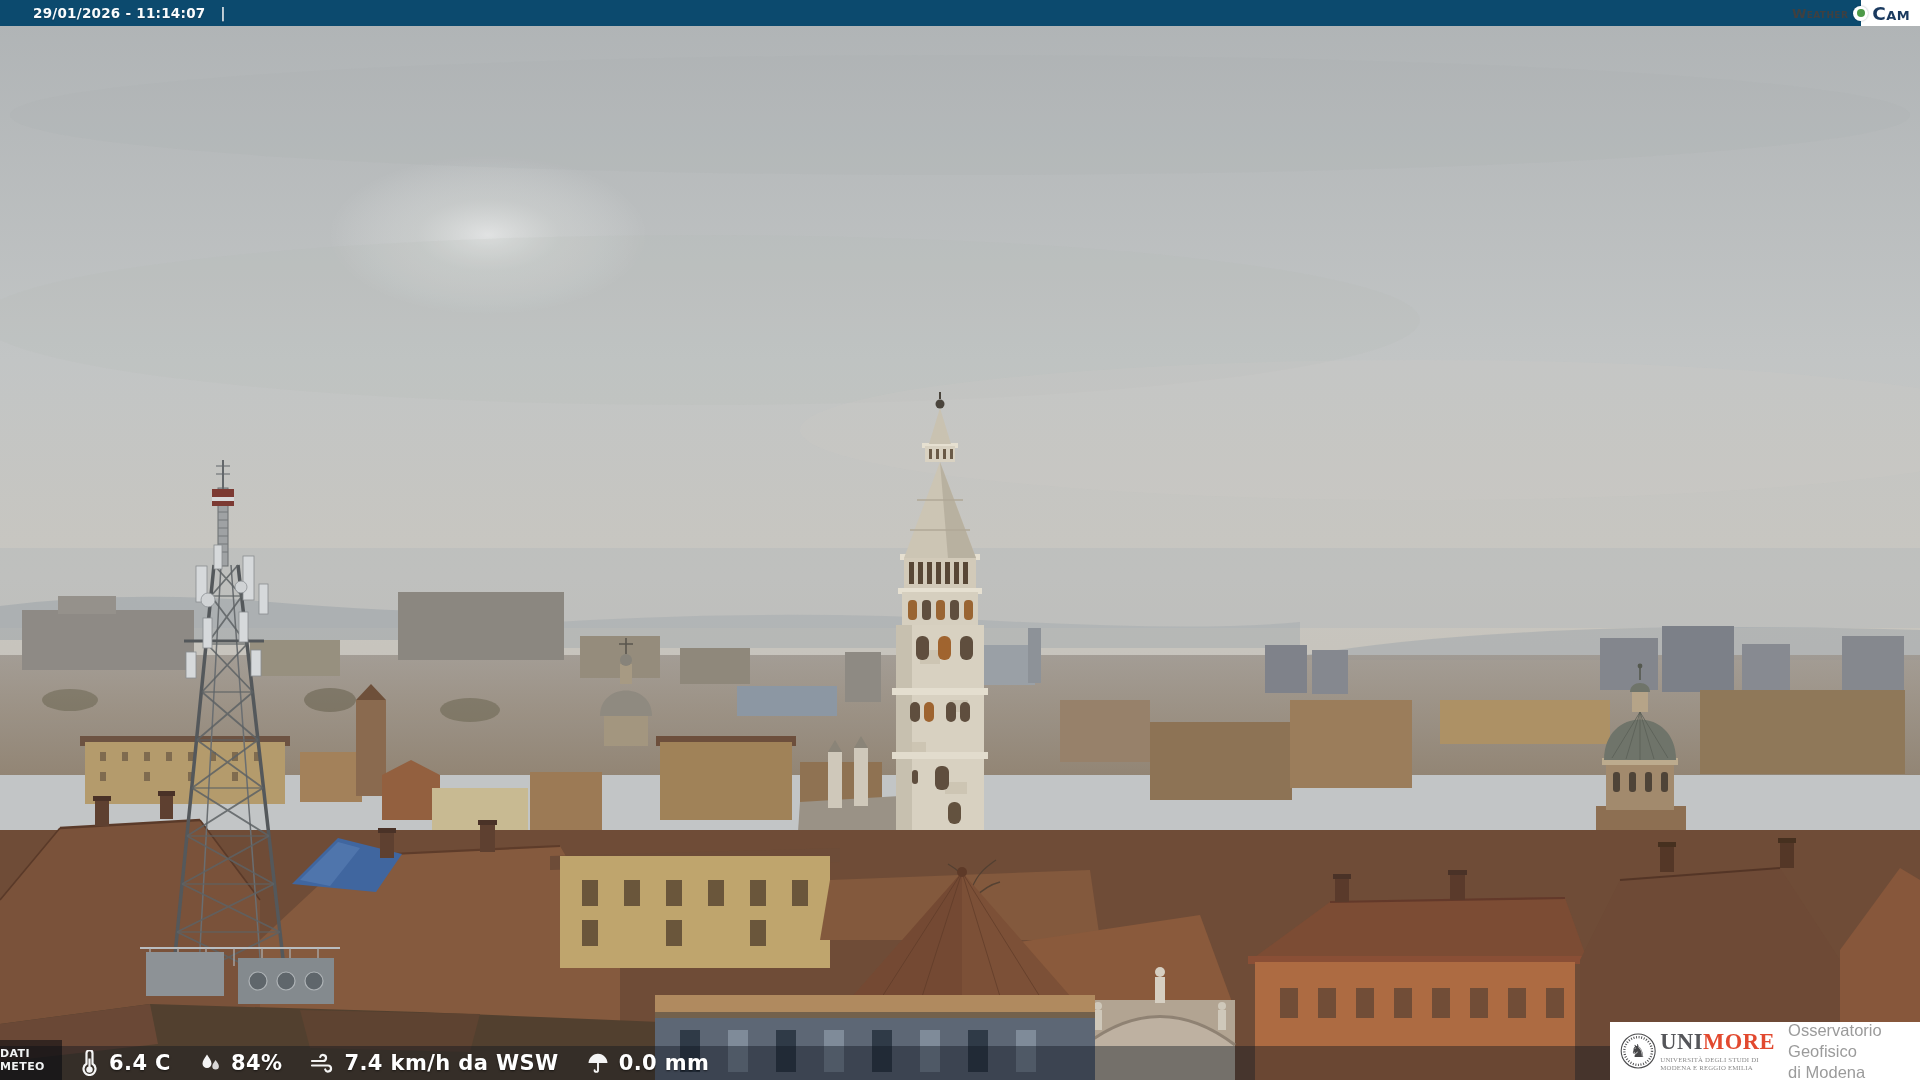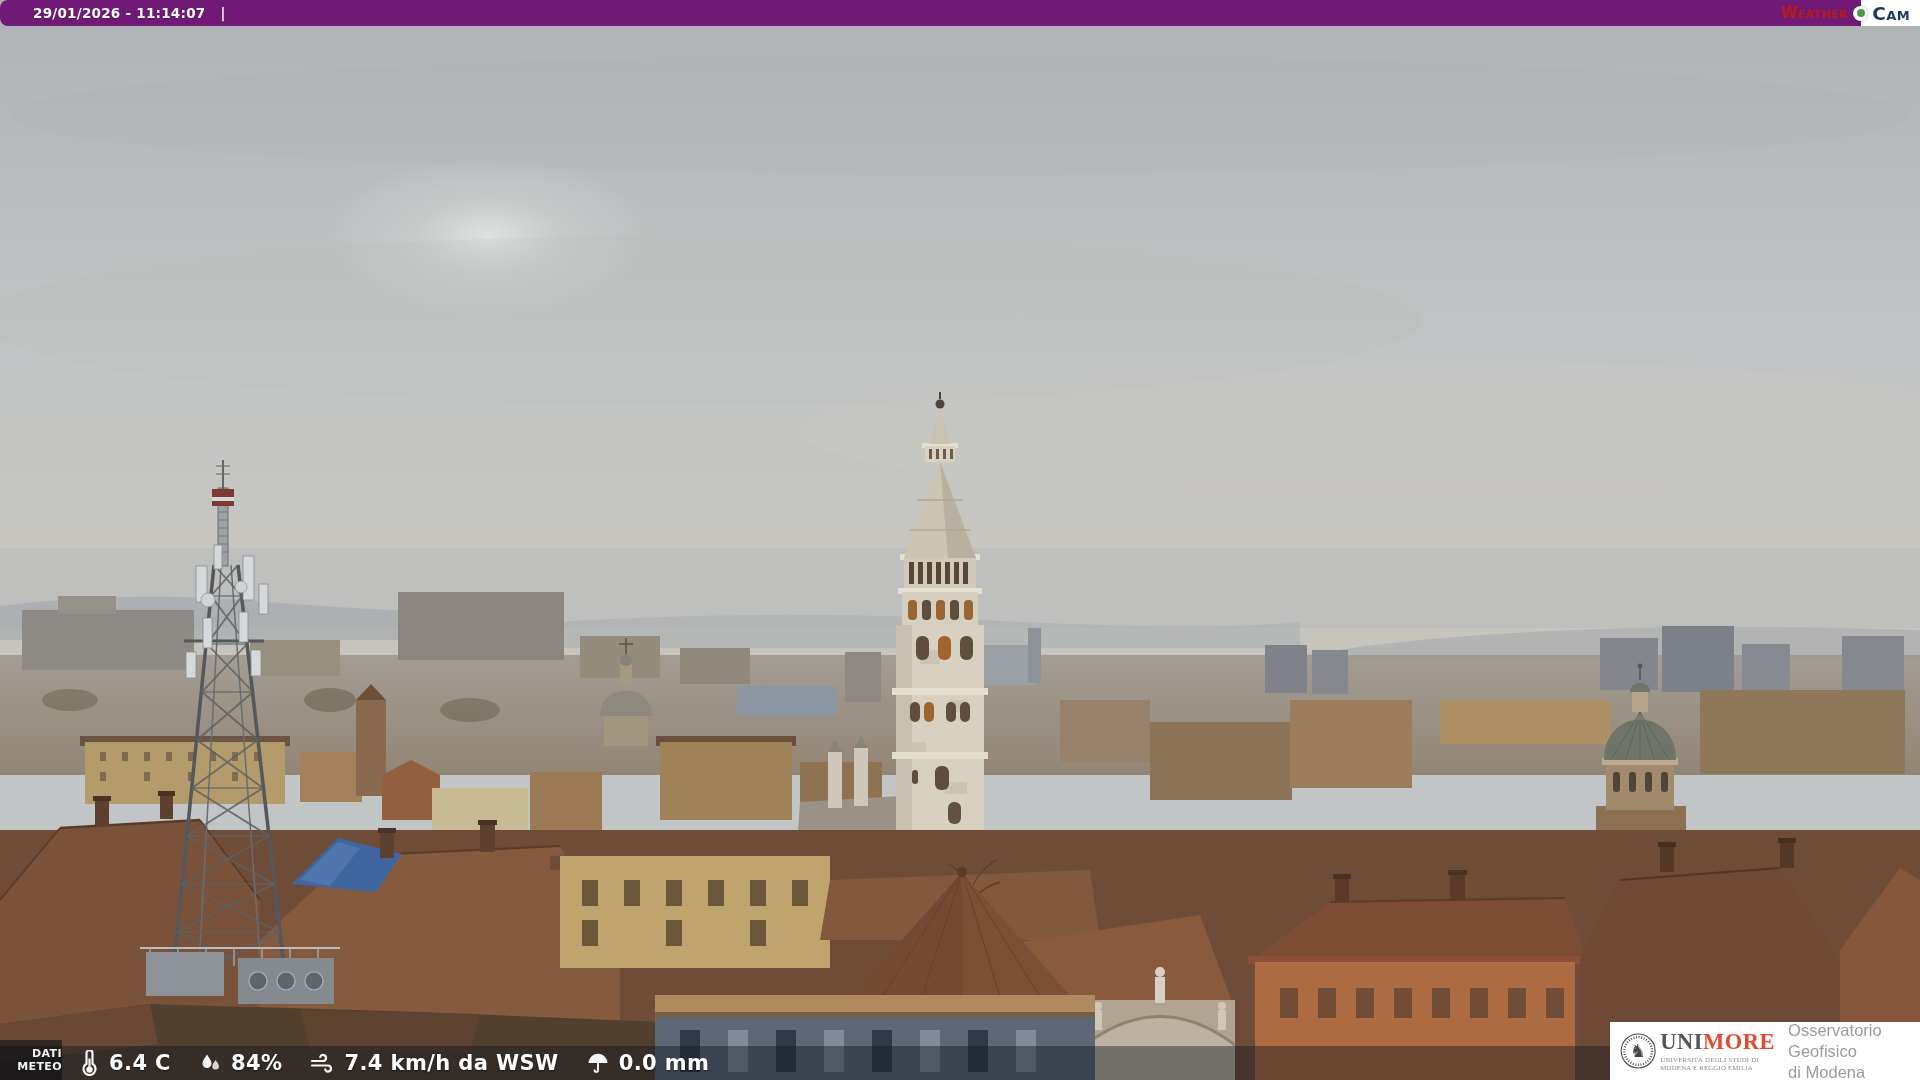--- a/index.html
+++ b/index.html
@@ -1,46 +1,46 @@
 <!DOCTYPE html>
 <html><head>
 <meta charset="utf-8">
 <style>
   html,body{margin:0;padding:0;background:#000;}
   .stage{position:relative;width:1920px;height:1080px;overflow:hidden;
          font-family:"DejaVu Sans",sans-serif;background:#c2c5c6;}
   .photo{position:absolute;left:0;top:0;width:1920px;height:1080px;}
 
   
-  .topbar{position:absolute;top:0;left:0;width:100%;height:26px;background:#701a75;
+  .topbar{position:absolute;top:0;left:0;width:100%;height:26px;background:#0c4a6e;
           display:flex;align-items:center;z-index:10;color:#fafcfd;font-weight:bold;
-          font-size:13.5px;letter-spacing:.25px;text-shadow:0 1px 1px rgba(30,45,60,.45);border-radius:8px;}
+          font-size:13.5px;letter-spacing:.25px;text-shadow:0 1px 1px rgba(30,45,60,.45);}
   .topbar .ts{margin-left:33px;white-space:nowrap;}
   .topbar .sep{margin:0 15px;opacity:.95;}
   .topbar .title{white-space:nowrap;}
 
   
   .wcam{position:absolute;top:0;right:0;height:26px;display:flex;align-items:center;z-index:12;cursor:pointer;}
-  .wcam .w{font-variant:small-caps;font-weight:bold;font-size:15px;color:#b91c1c;
+  .wcam .w{font-variant:small-caps;font-weight:bold;font-size:13px;color:#404040;
            letter-spacing:.4px;margin-right:5px;}
   .wcam .dot{width:15px;height:15px;border-radius:50%;background:#fff;display:flex;
              align-items:center;justify-content:center;margin-right:-7px;position:relative;z-index:2;
              box-shadow:0 0 2px rgba(20,40,60,.4);}
   .wcam .dot i{width:8px;height:8px;border-radius:50%;background:#4d9a48;display:block;}
   .wcam .cambox{background:#ffffff;height:26px;display:flex;align-items:center;padding:0 10px 0 11px;}
   .wcam .c{font-variant:small-caps;font-weight:bold;font-size:18.5px;color:#1a3a5f;letter-spacing:.4px;text-align:right;}
 
   
   .meteobar{position:absolute;left:0;bottom:0;width:100%;height:34px;background:rgba(14,22,30,.42);
             display:flex;align-items:center;z-index:9;padding-left:78px;box-sizing:border-box;gap:27px;}
   .reading{display:flex;align-items:center;gap:9px;color:#ffffff;font-size:21px;font-weight:bold;
            text-shadow:0 1px 2px rgba(0,0,0,.55);letter-spacing:.4px;white-space:nowrap;text-align:right;}
   .reading svg{display:block;opacity:.95;}
   .datibox{position:absolute;left:0;bottom:0;width:62px;height:40px;background:rgba(6,10,14,.55);
-           z-index:10;display:flex;flex-direction:column;align-items:flex-end;justify-content:center;
+           z-index:10;display:flex;flex-direction:column;align-items:flex-start;justify-content:center;
            color:#f0f2f3;font-size:11px;font-weight:bold;line-height:13px;letter-spacing:.4px;}
 
   
   .unibox{position:absolute;right:0;bottom:0;width:310px;height:58px;background:#ffffff;z-index:12;
           display:flex;align-items:center;padding-left:10px;box-sizing:border-box;cursor:pointer;}
   .uni-text{margin-left:4px;font-family:Liberation Serif, serif;}
   .uni-name{font-size:22.5px;font-weight:bold;letter-spacing:.5px;color:#55565a;line-height:23px;}
   .uni-name .more{color:#e2492f;}
   .uni-sub{font-size:6.8px;color:#8b8b8b;letter-spacing:.2px;line-height:8.5px;margin-top:3px;}
   .obs{margin-left:13px;font-size:16.5px;color:#9b9b9b;line-height:21px;font-family:"Liberation Sans",sans-serif;}

